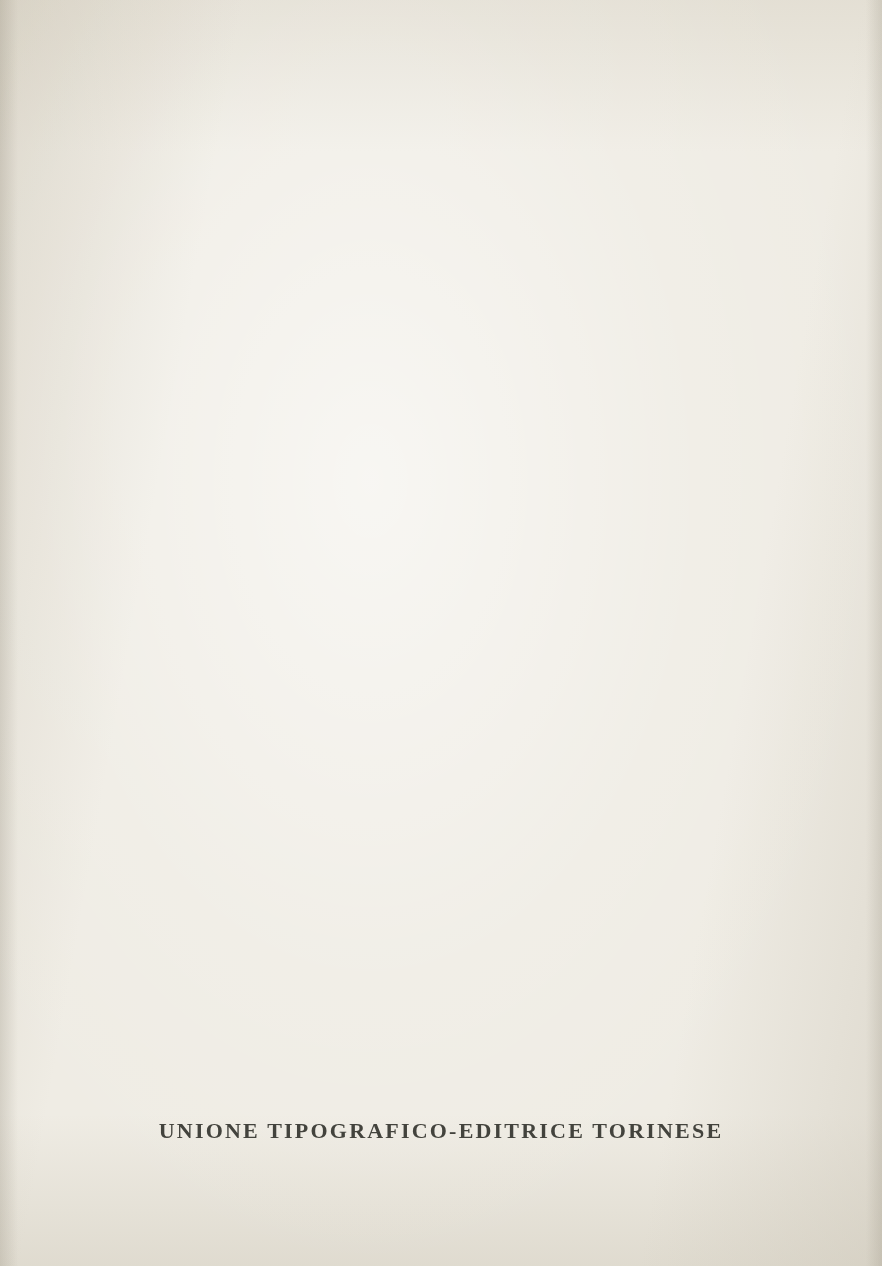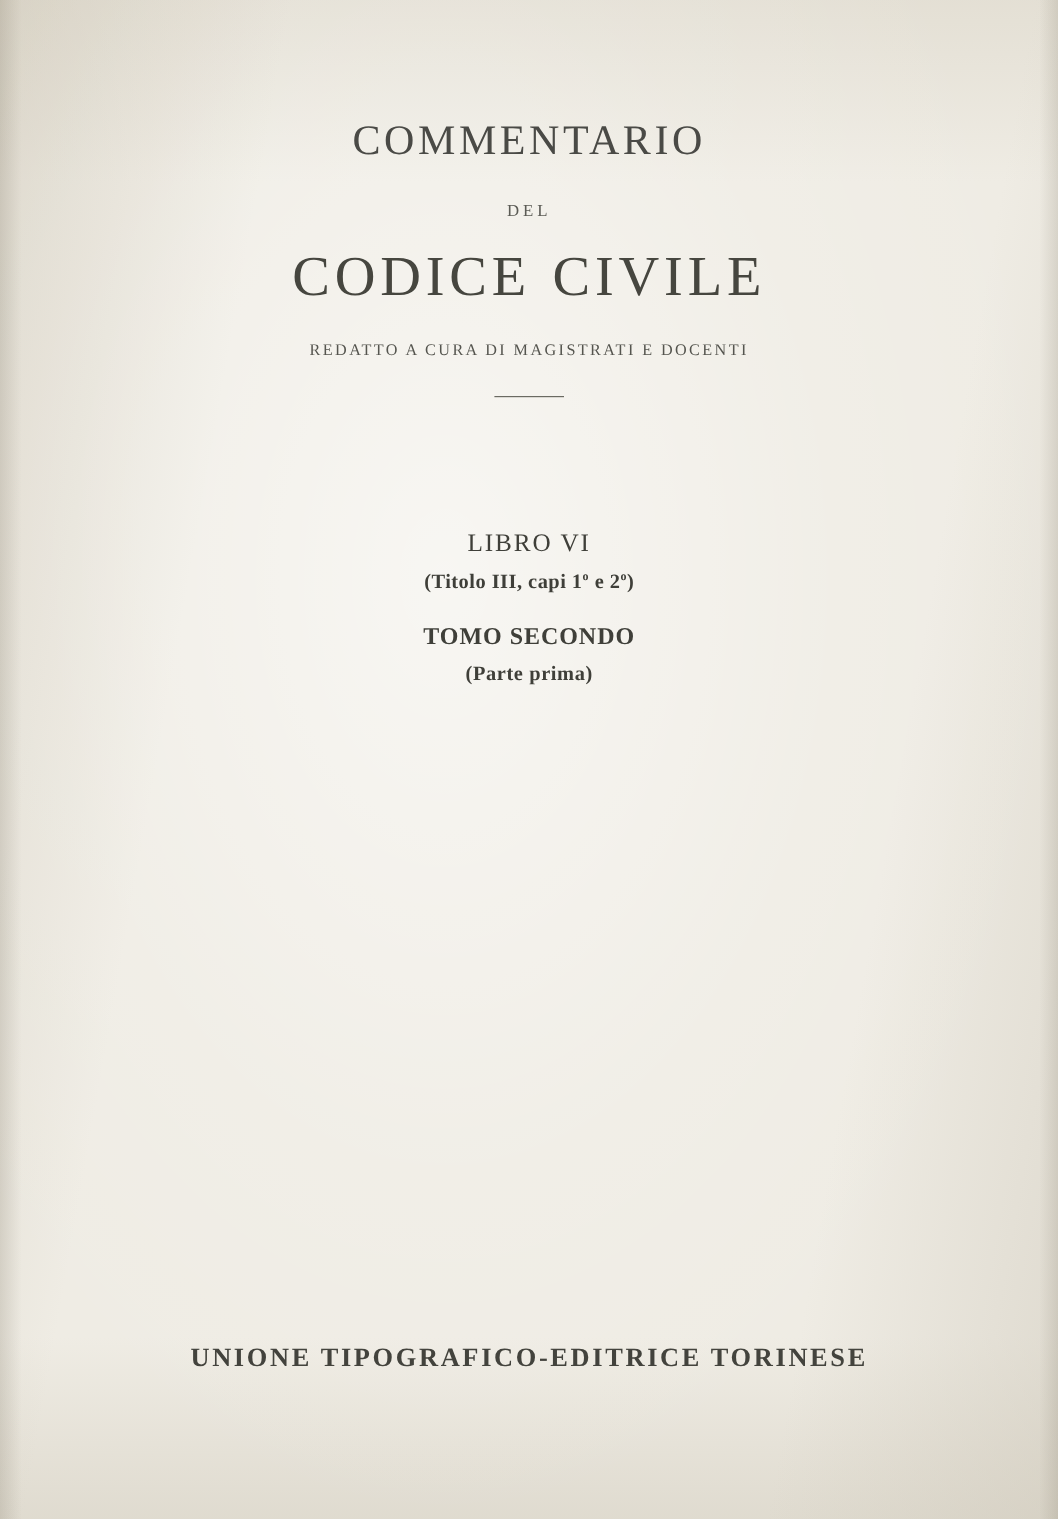--- a/index.html
+++ b/index.html
@@ -139,33 +139,18 @@
     color: #43433d;
     font-weight: bold;
   }
 </style>
 </head>
 <body>
 
 <div class="page">
   <div class="content">
 
-    <div class="title-block">
-      <div class="main-title">COMMENTARIO</div>
-      <div class="del-line">DEL</div>
-      <div class="codice-title">
-        <span>CODICE</span><span class="gap"></span><span>CIVILE</span>
-      </div>
-      <div class="subtitle">REDATTO A CURA DI MAGISTRATI E DOCENTI</div>
-      <div class="rule"></div>
-    </div>
 
-    <div class="volume-block">
-      <div class="libro">LIBRO VI</div>
-      <div class="titolo-line"><span>(Titolo III, capi 1</span><sup>o</sup><span> e 2</span><sup>o</sup><span>)</span></div>
-      <div class="tomo">TOMO SECONDO</div>
-      <div class="parte">(Parte prima)</div>
-    </div>
 
     <div class="publisher">UNIONE TIPOGRAFICO-EDITRICE TORINESE</div>
 
   </div>
 </div>
 
 </body></html>

